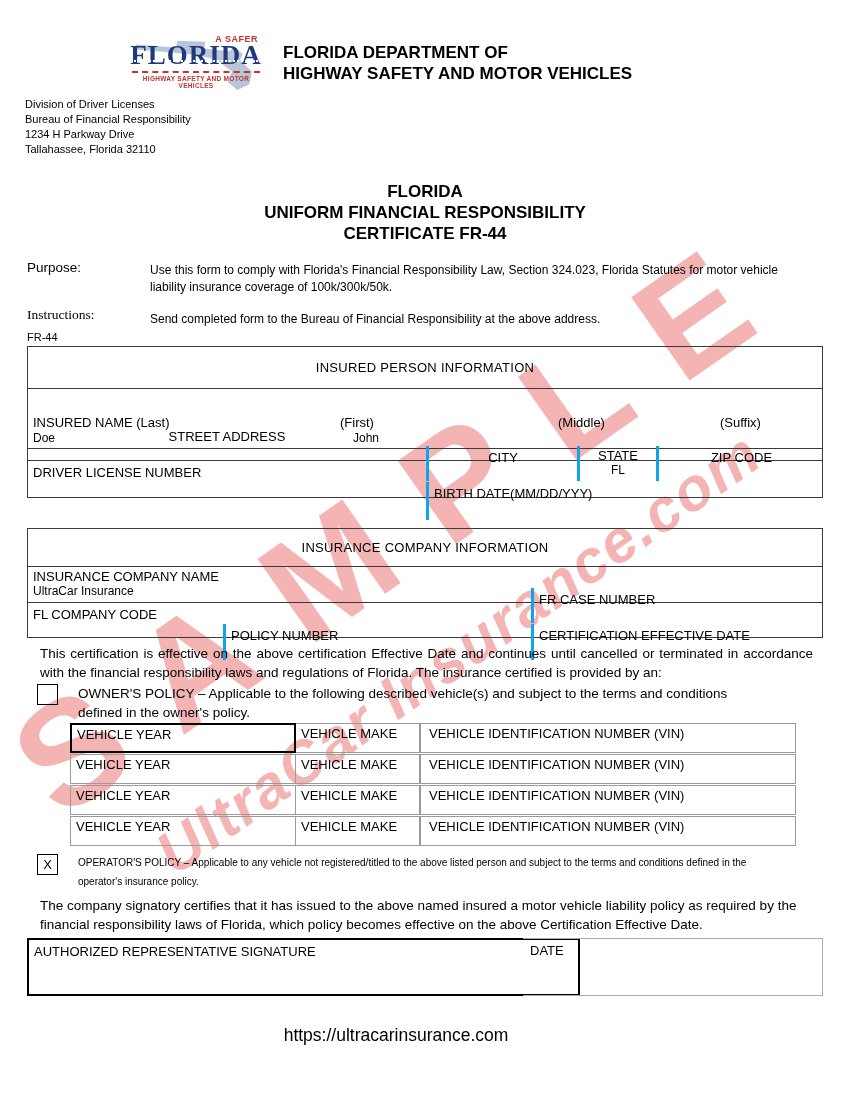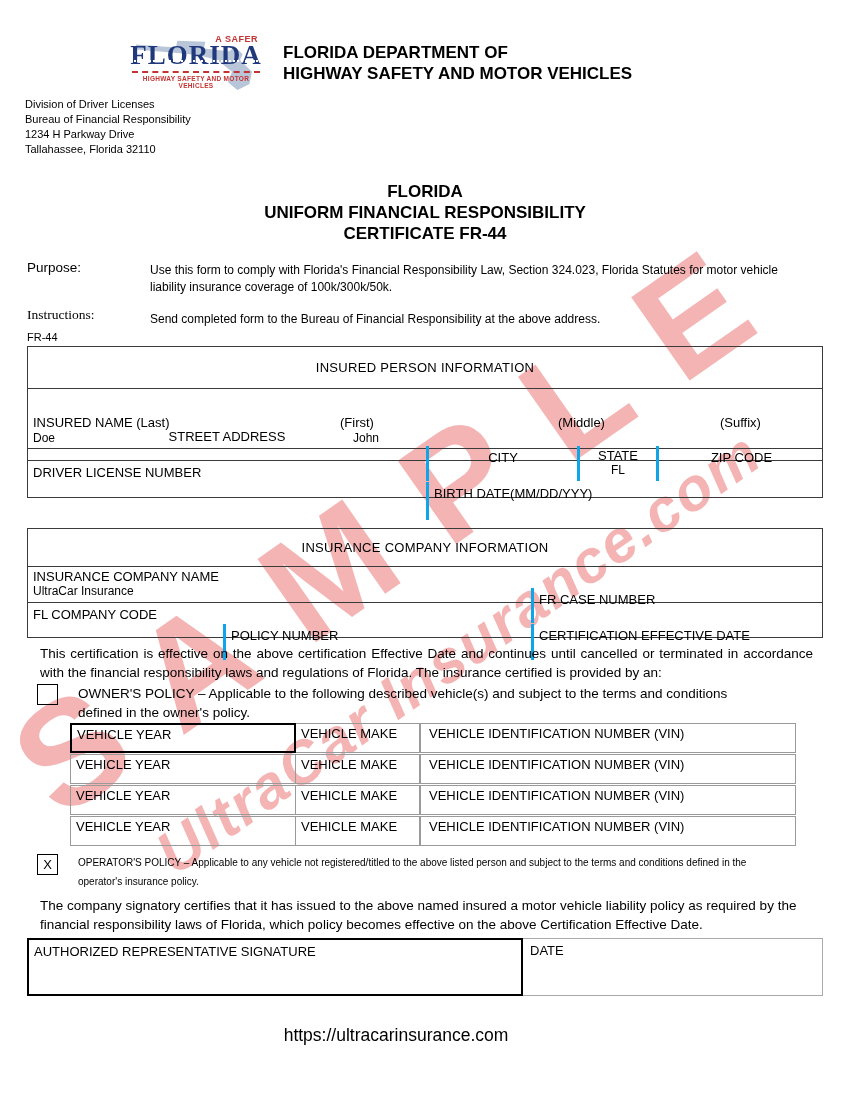--- a/index.html
+++ b/index.html
@@ -71,21 +71,21 @@
   .veh-make { left:226px; width:124px; border-left:none; }
   .veh-vin  { left:350px; width:376px; border-left:1px solid #9a9a9a; margin-left:0;padding-left:8px; }
   .veh-cell.thick { border:2px solid #000; }
 
   .oper-box { left:37px; top:854px; }
   .oper-text { left:78px; top:853px; width:700px; font-size:10px; line-height:19px; }
 
   .sig-par { left:40px; top:896px; width:783px; font-size:13.5px; line-height:19px; }
 
   .sig-table { left:27px; top:938px; width:796px; height:58px; }
-  .sig-cell { position:absolute; left:0; top:0; width:496px; height:58px; border:2px solid #000; padding:2px 5px; }
+  .sig-cell { position:absolute; left:0; top:0; width:553px; height:58px; border:2px solid #000; padding:2px 5px; }
   .date-cell { position:absolute; left:496px; top:0; width:300px; height:58px; border:1px solid #aaa; border-left:none; padding:2px 7px; }
 
   .footer-url { left:0; top:1025px; width:792px; text-align:center; font-size:17.5px; }
 </style>
 </head>
 <body>
 
 <div class="abs watermark">
   <div class="wm-line1">SAMPLE</div>
   <div class="wm-line2">UltraCar Insurance.com</div>

